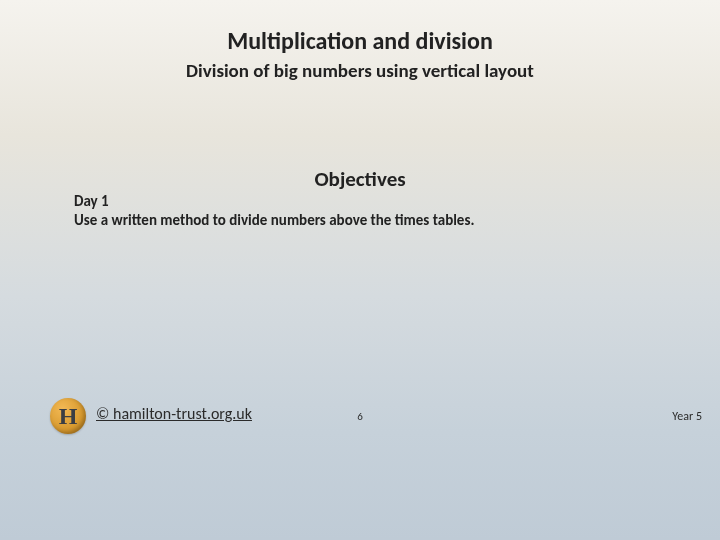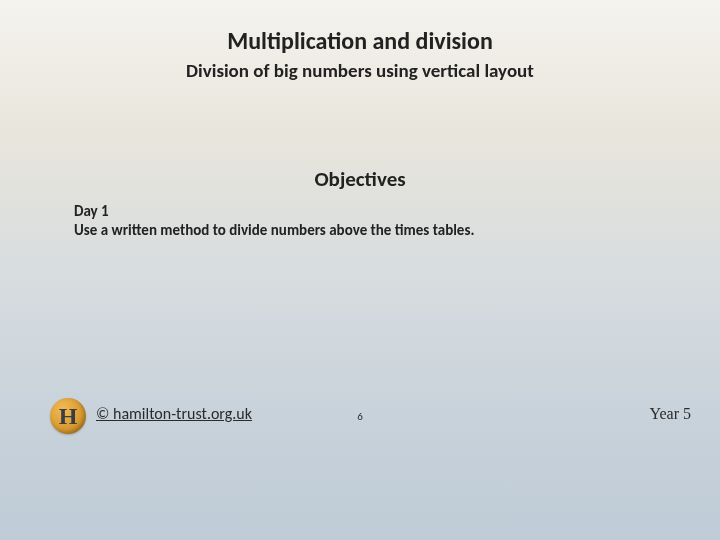--- a/index.html
+++ b/index.html
@@ -34,21 +34,21 @@
     color: #222;
   }
   .section-heading {
     text-align: center;
     font-size: 21px;
     font-weight: 700;
     margin-top: 84px;
     color: #222;
   }
   .body-block {
-    margin-top: 10px;
+    margin-top: 0;
     padding-left: 74px;
     padding-right: 60px;
   }
   .day-label {
     font-size: 15px;
     font-weight: 700;
     color: #222;
   }
   .objective-text {
     font-size: 15px;
@@ -94,25 +94,24 @@
   .page-number {
     position: absolute;
     left: 50%;
     transform: translateX(-50%);
     bottom: 11px;
     font-size: 11px;
     color: #2b2b2b;
   }
   .year-label {
     position: absolute;
-    right: 29px;
+    right: 18px;
     bottom: 11px;
-    font-size: 16px;
+    font-size: 12px;
     color: #2b2b2b;
-    font-family: Liberation Serif, serif;
   }
 </style>
 </head>
 <body>
 
 <div class="slide">
 
   <div class="title">Multiplication and division</div>
   <div class="subtitle">Division of big numbers using vertical layout</div>
 

